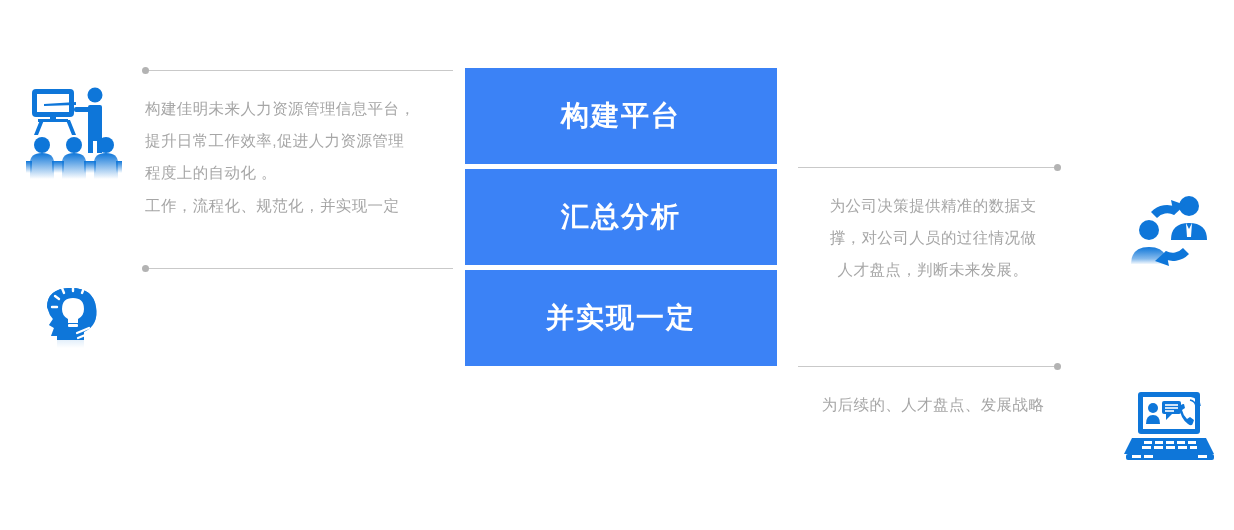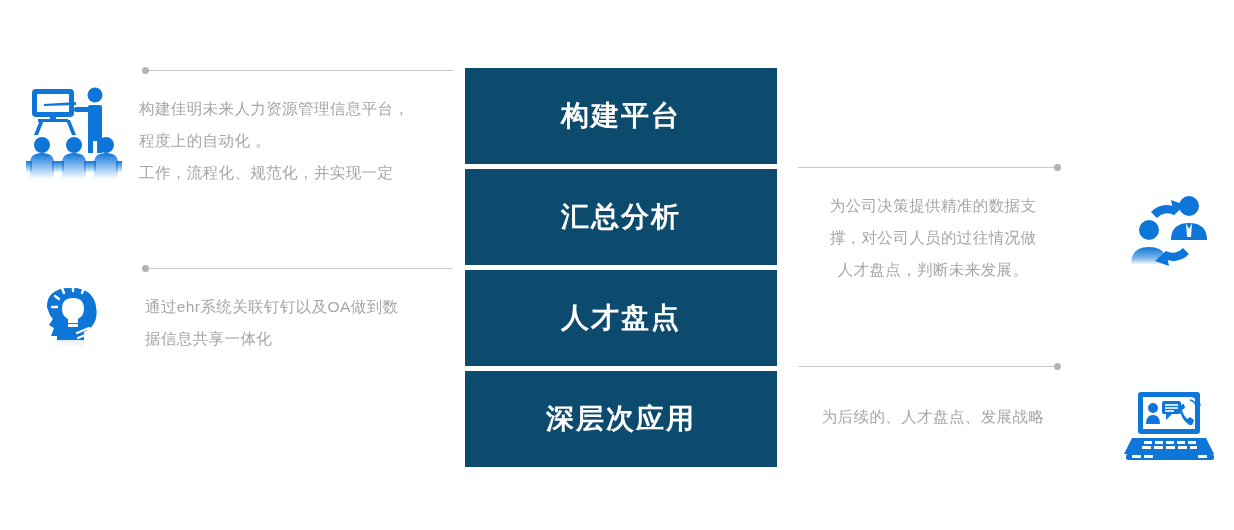--- a/index.html
+++ b/index.html
@@ -27,21 +27,21 @@
   
   .bars {
     position: absolute;
     left: 465px;
     top: 68px;
     width: 312px;
   }
   .bar {
     width: 312px;
     height: 96px;
-    background: #0c4a6e;
+    background: #3b82f6;
     margin-bottom: 5px;
     display: flex;
     align-items: center;
     justify-content: center;
   }
   .bar:last-child { margin-bottom: 0; }
   .bar-label {
     color: #ffffff;
     font-size: 28px;
     font-weight: bold;
@@ -292,55 +292,49 @@
   </div>
 
   <div class="bars">
     <div class="bar">
       <span class="bar-label">构建平台</span>
     </div>
     <div class="bar">
       <span class="bar-label">汇总分析</span>
     </div>
     <div class="bar">
-      <span class="bar-label">人才盘点</span>
-    </div>
-    <div class="bar">
-      <span class="bar-label">深层次应用</span>
+      <span class="bar-label">并实现一定</span>
     </div>
   </div>
 
   <div class="rule" style="left:145px; top:70px; width:308px;">
     <span class="rule-dot left"></span>
   </div>
   <div class="rule" style="left:145px; top:268px; width:308px;">
     <span class="rule-dot left"></span>
   </div>
 
   <div class="rule" style="left:798px; top:167px; width:260px;">
     <span class="rule-dot right"></span>
   </div>
   <div class="rule" style="left:798px; top:366px; width:260px;">
     <span class="rule-dot right"></span>
   </div>
 
-  <div class="txt txt-left" style="left:139px; top:93px; width:310px;">
+  <div class="txt txt-left" style="left:145px; top:93px; width:310px;">
     <p>构建佳明未来人力资源管理信息平台，</p>
+    <p>提升日常工作效率,促进人力资源管理</p>
     <p>程度上的自动化 。</p>
     <p>工作，流程化、规范化，并实现一定</p>
   </div>
 
-  <div class="txt txt-left" style="left:145px; top:291px; width:310px;">
-    <p>通过ehr系统关联钉钉以及OA做到数</p>
-    <p>据信息共享一体化</p>
-  </div>
 
   <div class="txt txt-right" style="left:798px; top:190px; width:270px;">
     <p>为公司决策提供精准的数据支</p>
     <p>撑，对公司人员的过往情况做</p>
     <p>人才盘点，判断未来发展。</p>
   </div>
 
-  <div class="txt txt-right" style="left:798px; top:401px; width:270px;">
+  <div class="txt txt-right" style="left:798px; top:389px; width:270px;">
     <p>为后续的、人才盘点、发展战略</p>
   </div>
 
 </div>
 
 </body></html>

